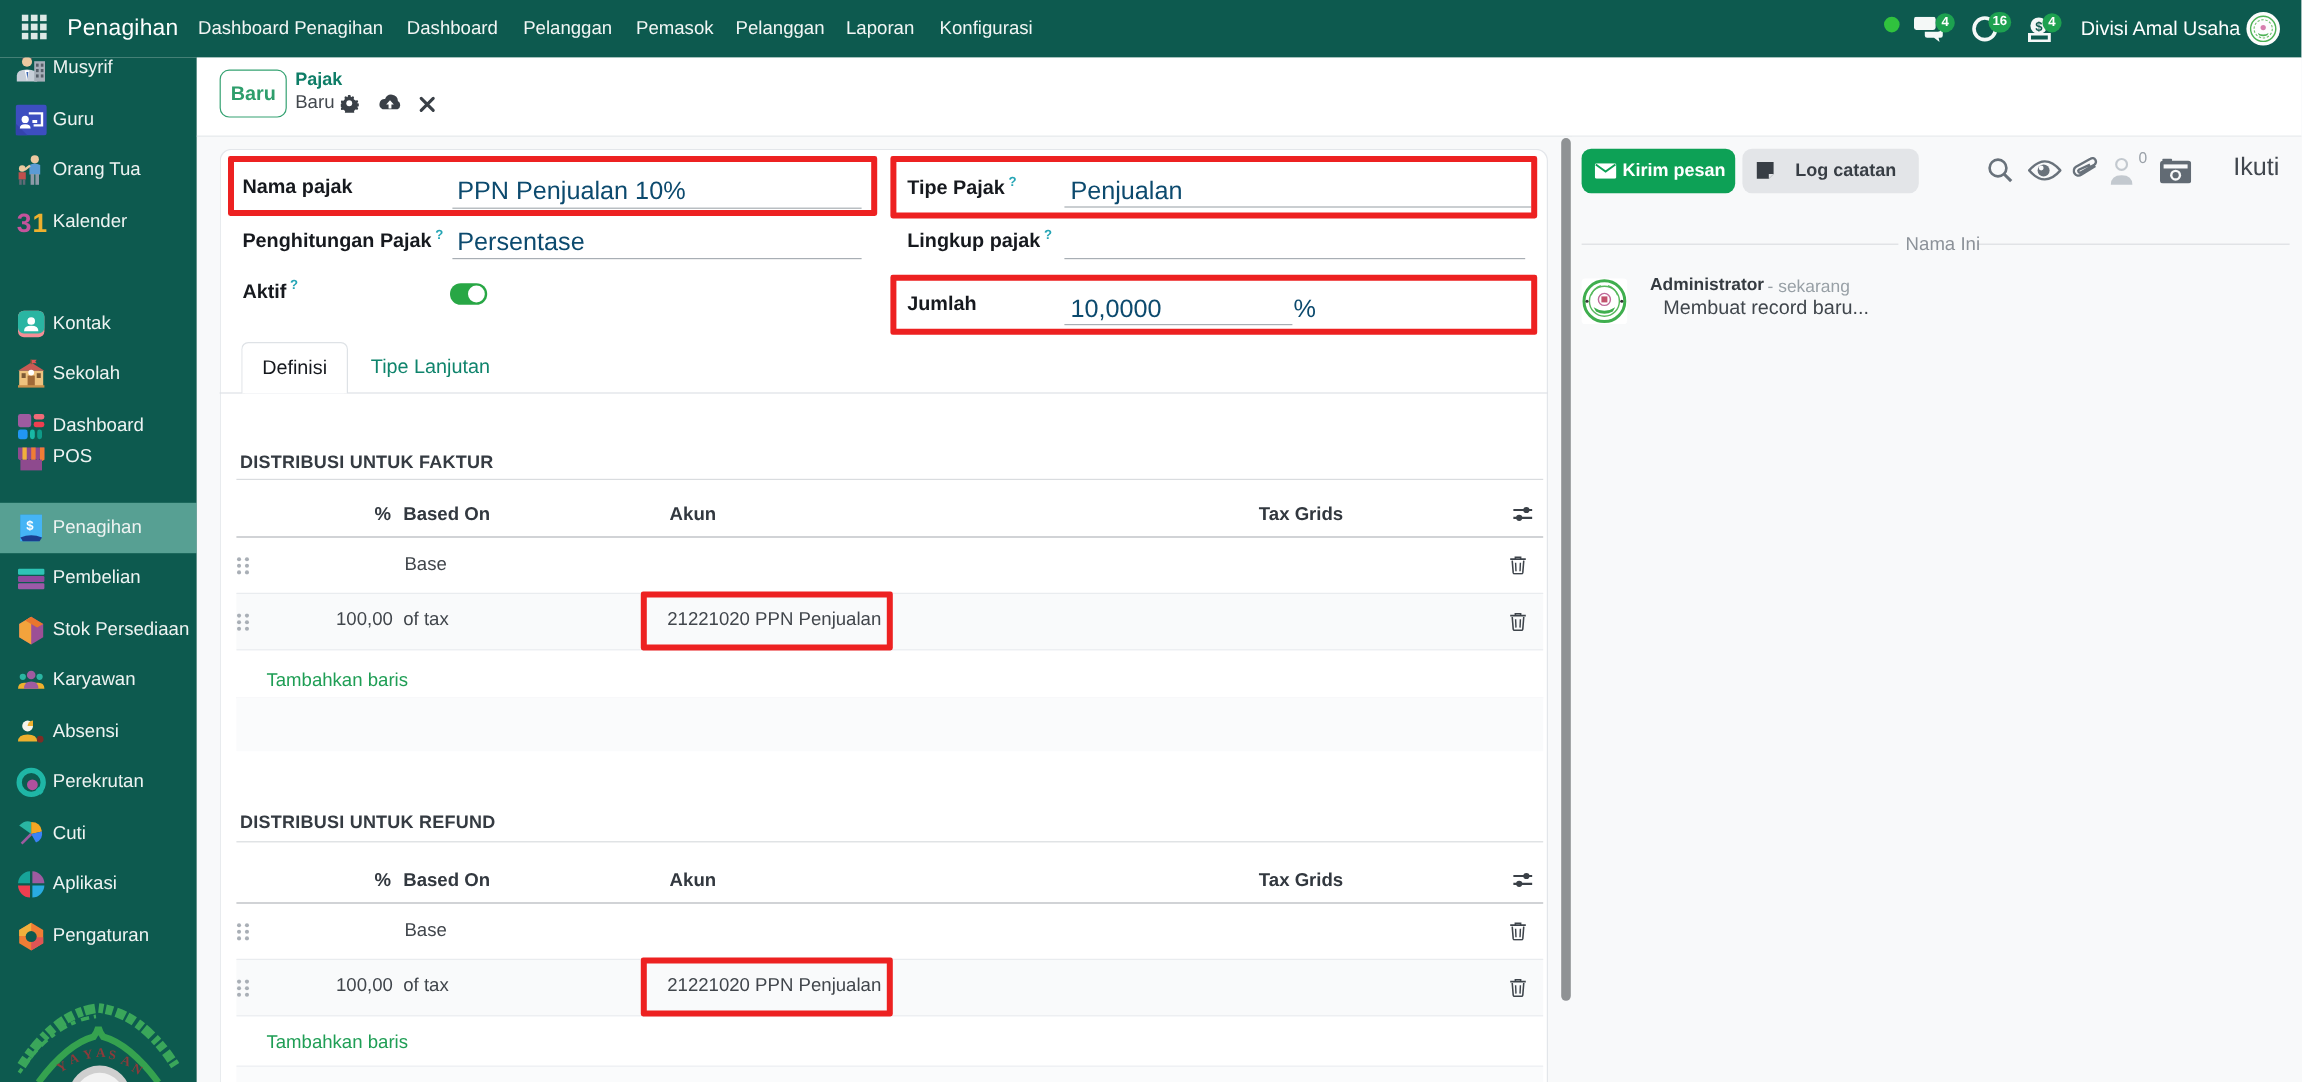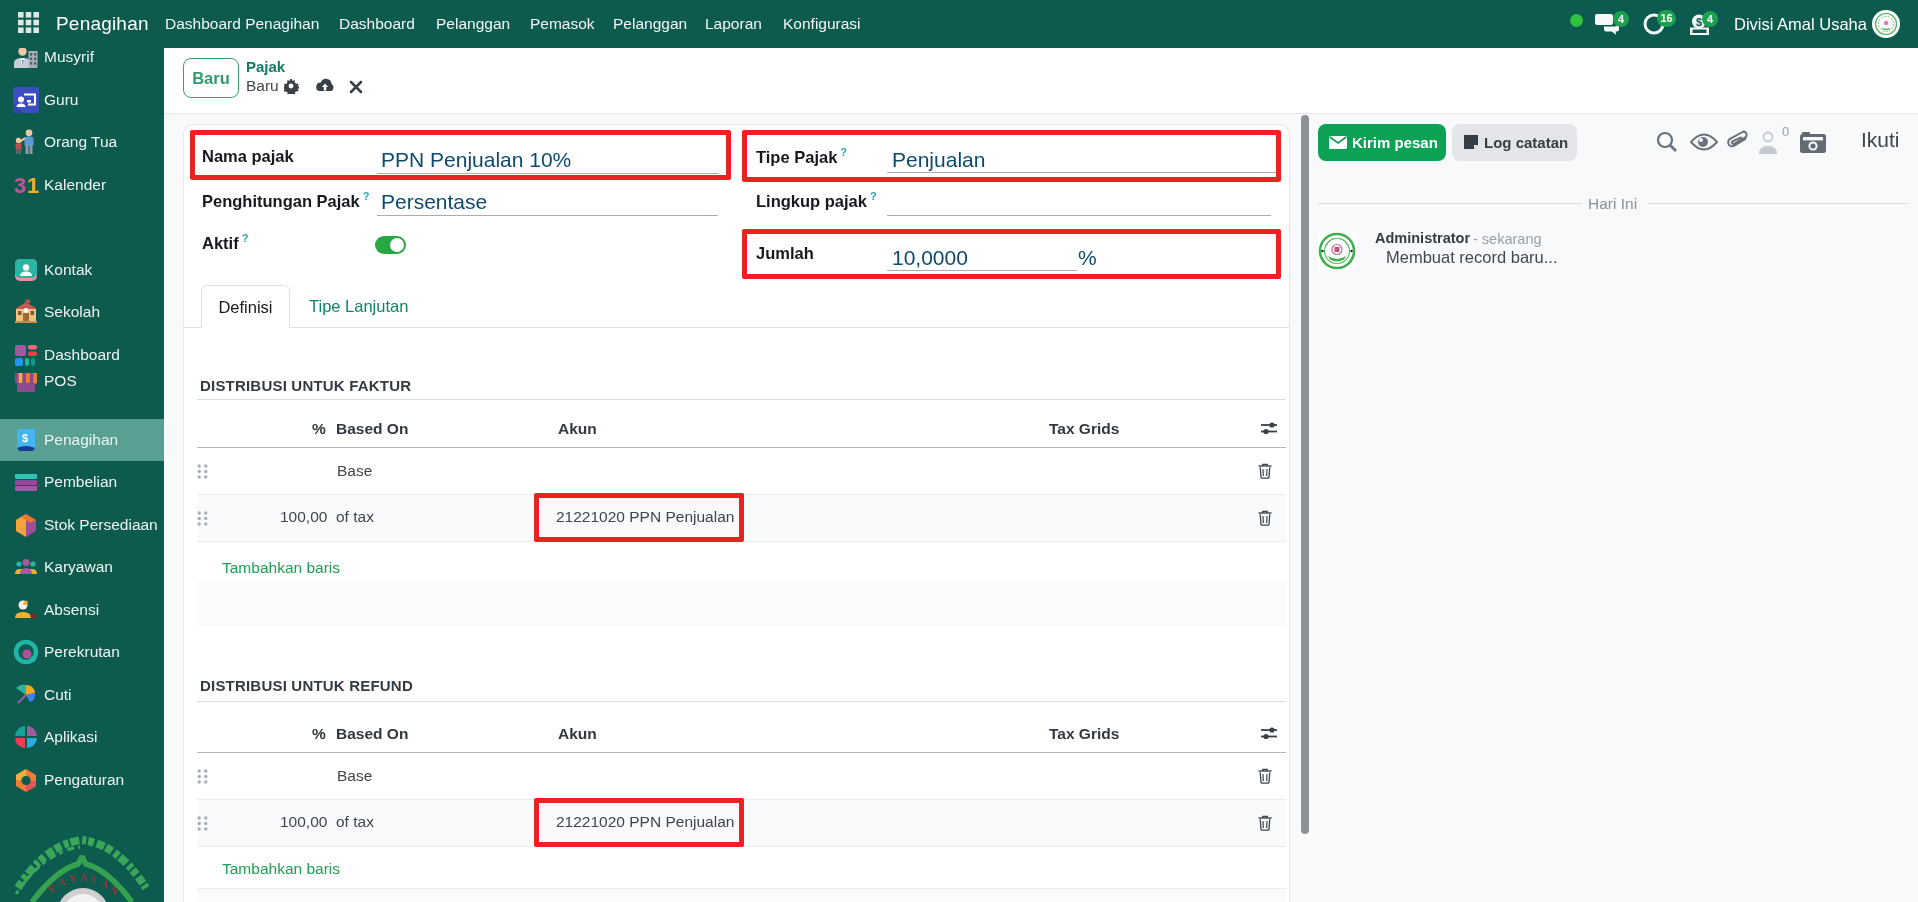--- a/index.html
+++ b/index.html
@@ -48,21 +48,21 @@
   .hline { position:absolute; left:33px; width:1089px; height:1px; background:#b3b7bb; }
   .rline { position:absolute; left:33px; width:1089px; height:1px; background:#e9ecef; }
   .rowgrey { position:absolute; left:33px; width:1089px; background:#f9fafb; }
   .cell { position:absolute; font-size:15.5px; color:#41464c; white-space:nowrap; }
   .addrow { position:absolute; font-size:15.5px; color:#1f9e55; white-space:nowrap; }
 
   
   #chatter { left:1310px; top:114px; width:608px; height:788px; background:#f8f9fa; }
   #scrollbar { left:1300.5px; top:115px; width:8px; height:719px; background:#8f9294; border-radius:4px; }
   .btn-send { position:absolute; width:128px; height:37px; background:#0da156; border-radius:8px; color:#fff; font-size:15px; font-weight:700; line-height:37px; text-align:left; }
-  .btn-log { position:absolute; width:125px; height:37px; background:#e3e5e8; border-radius:8px; color:#383e45; font-size:15px; font-weight:700; line-height:37px; text-align:left; }
+  .btn-log { position:absolute; width:147px; height:37px; background:#e3e5e8; border-radius:8px; color:#383e45; font-size:15px; font-weight:700; line-height:37px; text-align:left;padding-left:12px; }
 </style>
 </head>
 <body>
 <div class="abs" id="navbar">
   <svg class="abs" style="left:18px;top:12px" width="21" height="21" viewBox="0 0 21 21">
     <g fill="#dde9e6">
       <rect x="0" y="0" width="5.6" height="5.6"></rect>
         <rect x="7.7" y="0" width="5.6" height="5.6"></rect>
         <rect x="15.4" y="0" width="5.6" height="5.6"></rect>
       <rect x="0" y="7.7" width="5.6" height="5.6"></rect>
@@ -507,21 +507,21 @@
 <svg class="abs" style="left:1800px;top:132px" width="26" height="21" viewBox="0 0 26 21">
   <rect x="0" y="2" width="26" height="19" rx="2.5" fill="#626b74"></rect>
   <rect x="2" y="0" width="8" height="4" rx="1" fill="#626b74"></rect>
   <rect x="3" y="5" width="20" height="3.4" fill="#f8f9fa"></rect>
   <circle cx="13" cy="14" r="4.6" fill="#f8f9fa"></circle>
     <circle cx="13" cy="14" r="2.6" fill="#626b74"></circle>
 </svg>
 <span class="abs" style="left:1861px;top:128px;font-size:21px;font-weight:400;color:#41474e">Ikuti</span>
 <div class="abs" style="left:1318px;top:203px;width:264px;height:1px;background:#dbdee1"></div>
 <div class="abs" style="left:1648px;top:203px;width:260px;height:1px;background:#dbdee1"></div>
-<span class="abs" style="left:1588px;top:195px;font-size:15.5px;color:#8c9299">Hari Ini</span>
+<span class="abs" style="left:1588px;top:195px;font-size:15.5px;color:#8c9299">Nama Ini</span>
 <div class="abs" style="left:1318px;top:232px;width:38px;height:38px;border-radius:3px;background:#fff;overflow:hidden">
   <svg width="38" height="38" viewBox="0 0 38 38">
     <circle cx="19" cy="19" r="17" fill="none" stroke="#3fae4e" stroke-width="2.5"></circle>
     <circle cx="19" cy="19" r="12.5" fill="none" stroke="#58b95e" stroke-width="1.2"></circle>
     <circle cx="19" cy="17.5" r="5" fill="#fff" stroke="#c06a9a" stroke-width="1.2"></circle>
     <rect x="16.5" y="15" width="5" height="5" fill="#c2526e"></rect>
     <path d="M10 24 q9 6 18 0 l-2 3.5 q-7 4 -14 0 z" fill="#3fae4e"></path>
     <path d="M8 14 q2-6 8-8 M30 14 q-2-6 -8-8" stroke="#58b95e" stroke-width="1" fill="none"></path>
     <circle cx="4.5" cy="19" r="1.3" fill="#333"></circle>
       <circle cx="33.5" cy="19" r="1.3" fill="#333"></circle>

